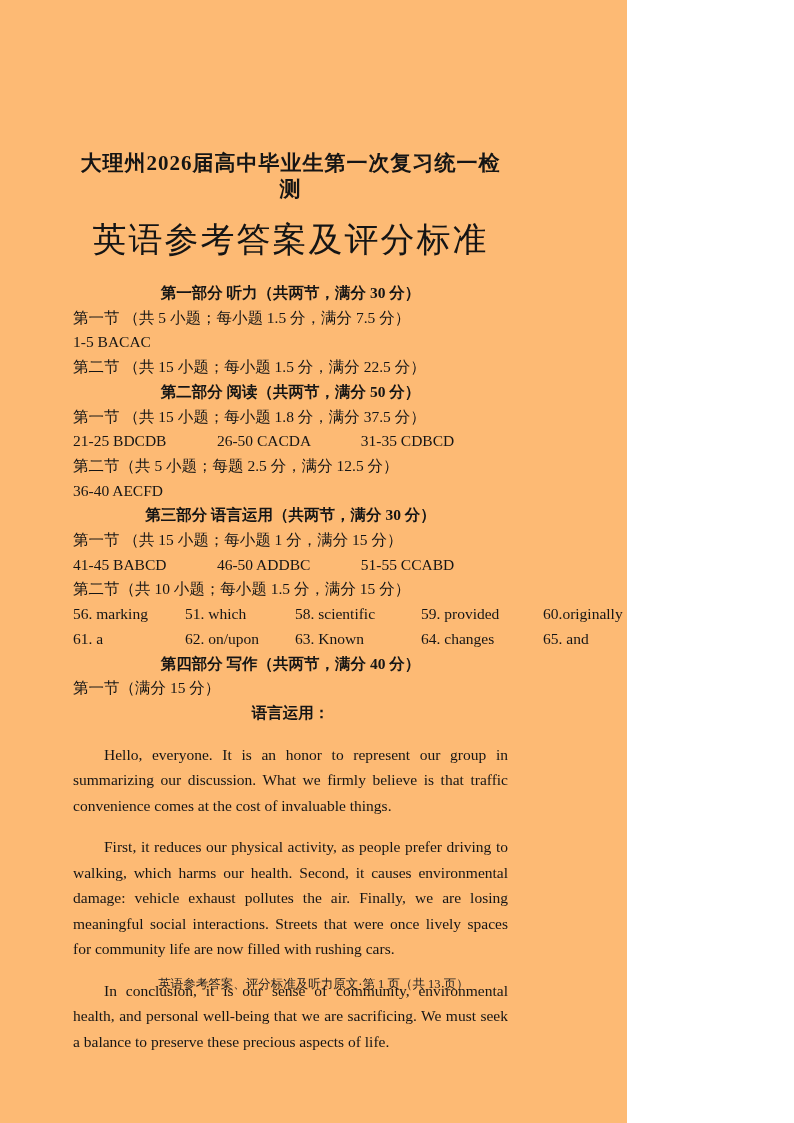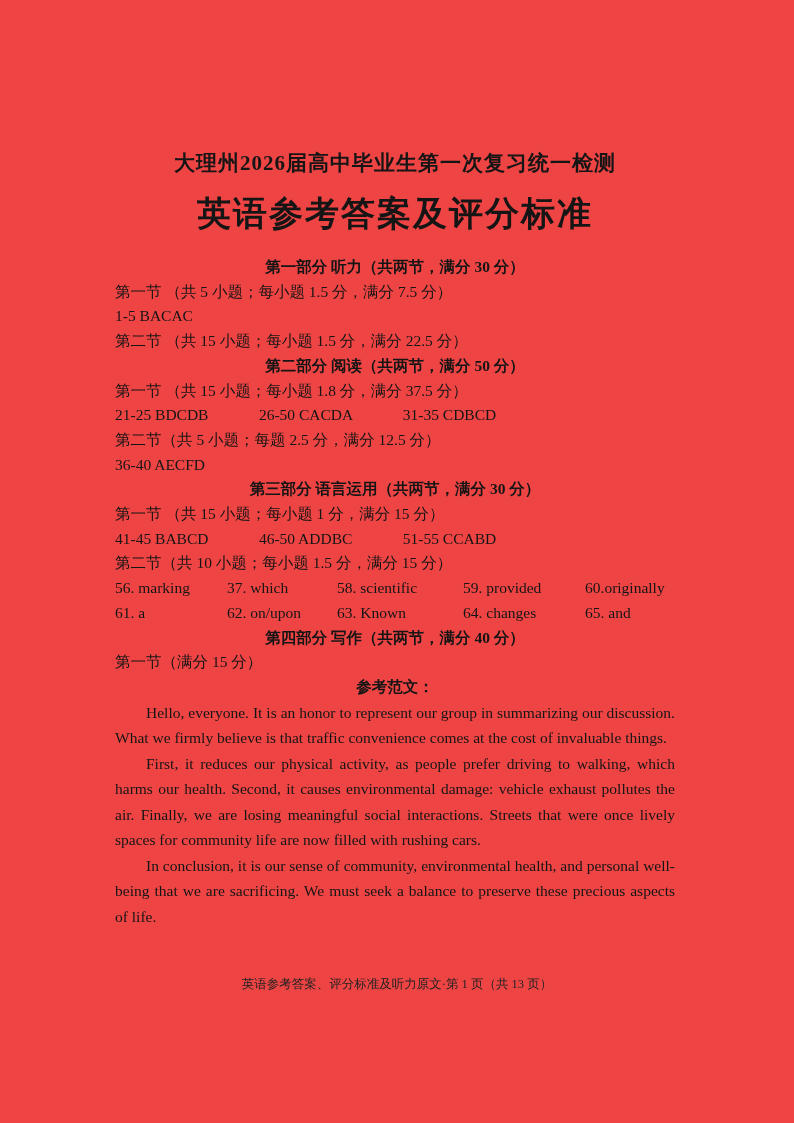--- a/index.html
+++ b/index.html
@@ -6,36 +6,36 @@
   html, body { background: #ffffff; }
   body {
     width: 794px;
     height: 1123px;
     font-family: "Liberation Serif", serif;
     color: #151515;
     overflow: hidden;
   }
   .page {
     position: relative;
-    width: 794px;
+    width: 627px;
     height: 1123px;
-    background: #ef4444;
-    padding: 150px 119px 0 115px;
+    background: #fdba74;
+    padding: 150px 119px 0 73px;
   }
   .exam-header {
     text-align: center;
     font-size: 21px;
     font-weight: bold;
     letter-spacing: 1px;
     line-height: 26px;
   }
   .main-title {
     text-align: center;
     font-size: 34px;
-    font-weight: bold;
+    font-weight: normal;
     letter-spacing: 2px;
     margin-top: 14px;
     line-height: 48px;
   }
   .doc-body {
     margin-top: 17px;
     font-size: 15.5px;
   }
   .line {
     line-height: 24.7px;
@@ -48,21 +48,21 @@
   }
   .cols3 span:last-child { width: auto; }
   .cols5 {
     display: grid;
     grid-template-columns: 112px 110px 126px 122px auto;
   }
   .para {
     text-align: justify;
     text-indent: 2em;
     line-height: 25.5px;
-    margin-top: 0;
+    margin-top: 16px;
     white-space: normal;
   }
   .footer {
     position: absolute;
     left: 0;
     right: 0;
     bottom: 130px;
     text-align: center;
     font-size: 12.5px;
     color: #222;
@@ -97,36 +97,36 @@
     <p class="line bold">第三部分   语言运用（共两节，满分 30 分）</p>
     <p class="line">第一节  （共 15 小题；每小题 1 分，满分 15 分）</p>
     <p class="line cols3">
       <span>41-45 BABCD</span>
       <span>46-50 ADDBC</span>
       <span>51-55 CCABD</span>
     </p>
     <p class="line">第二节（共 10 小题；每小题 1.5 分，满分 15 分）</p>
     <p class="line cols5">
       <span>56. marking</span>
-      <span>37. which</span>
+      <span>51. which</span>
       <span>58. scientific</span>
       <span>59. provided</span>
       <span>60.originally</span>
     </p>
     <p class="line cols5">
       <span>61. a</span>
       <span>62. on/upon</span>
       <span>63. Known</span>
       <span>64. changes</span>
       <span>65. and</span>
     </p>
 
     <p class="line bold">第四部分  写作（共两节，满分 40 分）</p>
     <p class="line">第一节（满分 15 分）</p>
-    <p class="line bold">参考范文：</p>
+    <p class="line bold">语言运用：</p>
 
     <p class="para">Hello, everyone. It is an honor to represent our group in summarizing our discussion. What we firmly believe is that traffic convenience comes at the cost of invaluable things.</p>
     <p class="para">First, it reduces our physical activity, as people prefer driving to walking, which harms our health. Second, it causes environmental damage: vehicle exhaust pollutes the air. Finally, we are losing meaningful social interactions. Streets that were once lively spaces for community life are now filled with rushing cars.</p>
     <p class="para">In conclusion, it is our sense of community, environmental health, and personal well-being that we are sacrificing. We must seek a balance to preserve these precious aspects of life.</p>
 
   </div>
 
   <div class="footer">英语参考答案、评分标准及听力原文·第 1 页（共 13 页）</div>
 
 </div>

